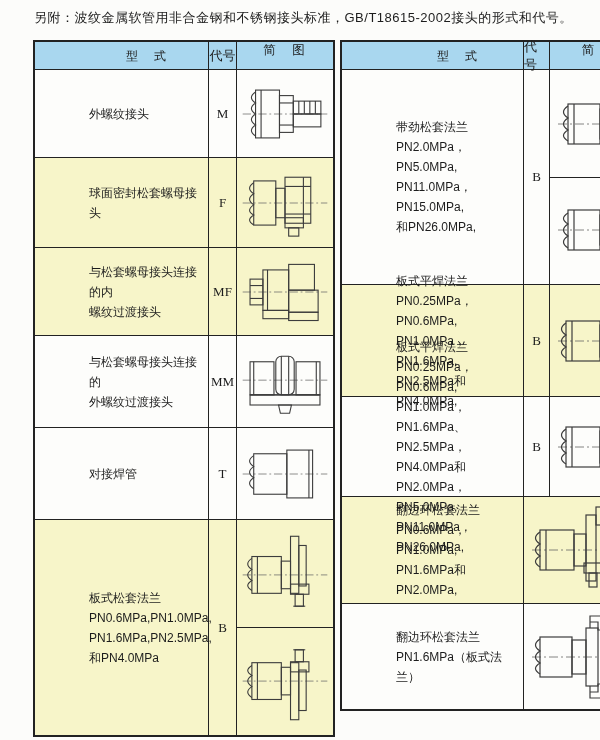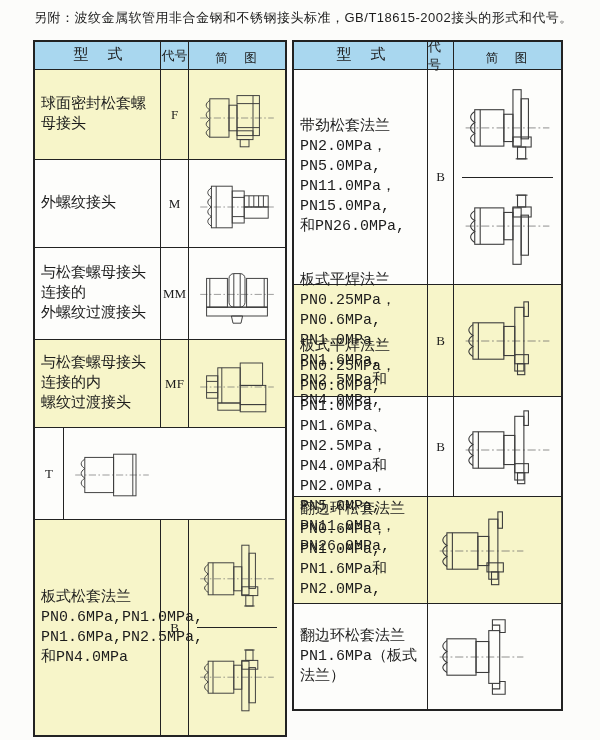--- a/index.html
+++ b/index.html
@@ -22,28 +22,29 @@
   }
   .tbl{border:2px solid #222;background:#fdfdfb;}
   .trow{display:flex;box-sizing:border-box;}
   .trow + .trow{border-top:1px solid #222;}
   .cell{box-sizing:border-box;display:flex;align-items:center;}
   .cell + .cell{border-left:1px solid #222;}
   .hdr-row{height:27px;background:#a9d7ef;}
   .hdr-cell{justify-content:center;font-size:12.5px;letter-spacing:2px;}
   .c-type{
     width:125px;padding:4px 3px 4px 6px;
-    font-size:15px;line-height:20px;white-space:pre-line;
-    font-family:Liberation Mono, monospace;
+    font-size:12px;line-height:20px;white-space:pre-line;
+    font-family:Liberation Sans, sans-serif;
+    margin-left:48px;
   }
   .c-code{
     width:28px;justify-content:center;
     font-family:"Liberation Serif",serif;font-size:13px;
   }
-  .c-diag{width:97px;flex-direction:column;align-items:stretch;padding:8px;}
+  .c-diag{width:97px;flex-direction:column;align-items:stretch;padding:0;}
   .rt .c-type{width:133px;}
   .rt .c-code{width:26px;}
   .rt .c-diag{width:108px;}
   .dsub{flex:1;display:flex;align-items:center;justify-content:center;}
   .dsub + .dsub{border-top:1px solid #222;}
   .hl{background:#f7f5c9;}
   
   .lr1{height:88px}.lr2{height:90px}.lr3{height:92px}
   .lr4{height:88px}.lr5{height:92px}.lr6{height:216px}
   .rr1{height:215px}.rr2{height:112px}.rr3{height:100px}
@@ -183,71 +184,72 @@
 
   <div class="tables">
 
     <div class="tbl lt">
       <div class="trow hdr-row">
         <div class="cell hdr-cell c-type">型　式</div>
         <div class="cell hdr-cell c-code" style="letter-spacing:0;">代号</div>
         <div class="cell hdr-cell c-diag" style="flex-direction:row;justify-content:center;">简　图</div>
       </div>
 
+      <div class="trow lr1">
+        <div class="cell c-type">外螺纹接头</div>
+        <div class="cell c-code">M</div>
+        <div class="cell c-diag">
+          <div class="dsub">
+            <svg class="d" width="92" height="78" viewBox="0 0 100 80">
+                <use href="#dgM"></use>
+              </svg>
+          </div>
+        </div>
+      </div>
+
       <div class="trow lr2 hl">
         <div class="cell c-type">球面密封松套螺母接头</div>
         <div class="cell c-code">F</div>
         <div class="cell c-diag">
           <div class="dsub">
             <svg class="d" width="92" height="80" viewBox="0 0 100 80">
                 <use href="#dgF"></use>
               </svg>
           </div>
         </div>
       </div>
 
-      <div class="trow lr1">
-        <div class="cell c-type">外螺纹接头</div>
-        <div class="cell c-code">M</div>
+      <div class="trow lr4 hl">
+        <div class="cell c-type">与松套螺母接头连接的内
+螺纹过渡接头</div>
+        <div class="cell c-code">MF</div>
         <div class="cell c-diag">
           <div class="dsub">
             <svg class="d" width="92" height="78" viewBox="0 0 100 80">
-                <use href="#dgM"></use>
+                <use href="#dgMF"></use>
               </svg>
           </div>
         </div>
       </div>
 
       <div class="trow lr3">
         <div class="cell c-type">与松套螺母接头连接的
 外螺纹过渡接头</div>
         <div class="cell c-code">MM</div>
         <div class="cell c-diag">
           <div class="dsub">
             <svg class="d" width="92" height="80" viewBox="0 0 100 80">
                 <use href="#dgMM"></use>
               </svg>
           </div>
         </div>
       </div>
 
-      <div class="trow lr4 hl">
-        <div class="cell c-type">与松套螺母接头连接的内
-螺纹过渡接头</div>
-        <div class="cell c-code">MF</div>
-        <div class="cell c-diag">
-          <div class="dsub">
-            <svg class="d" width="92" height="78" viewBox="0 0 100 80">
-                <use href="#dgMF"></use>
-              </svg>
-          </div>
-        </div>
-      </div>
-
       <div class="trow lr5">
+        <div class="cell c-type">对接焊管</div>
         <div class="cell c-code">T</div>
         <div class="cell c-diag">
           <div class="dsub">
             <svg class="d" width="92" height="78" viewBox="0 0 100 80">
                 <use href="#dgT"></use>
               </svg>
           </div>
         </div>
       </div>
 

